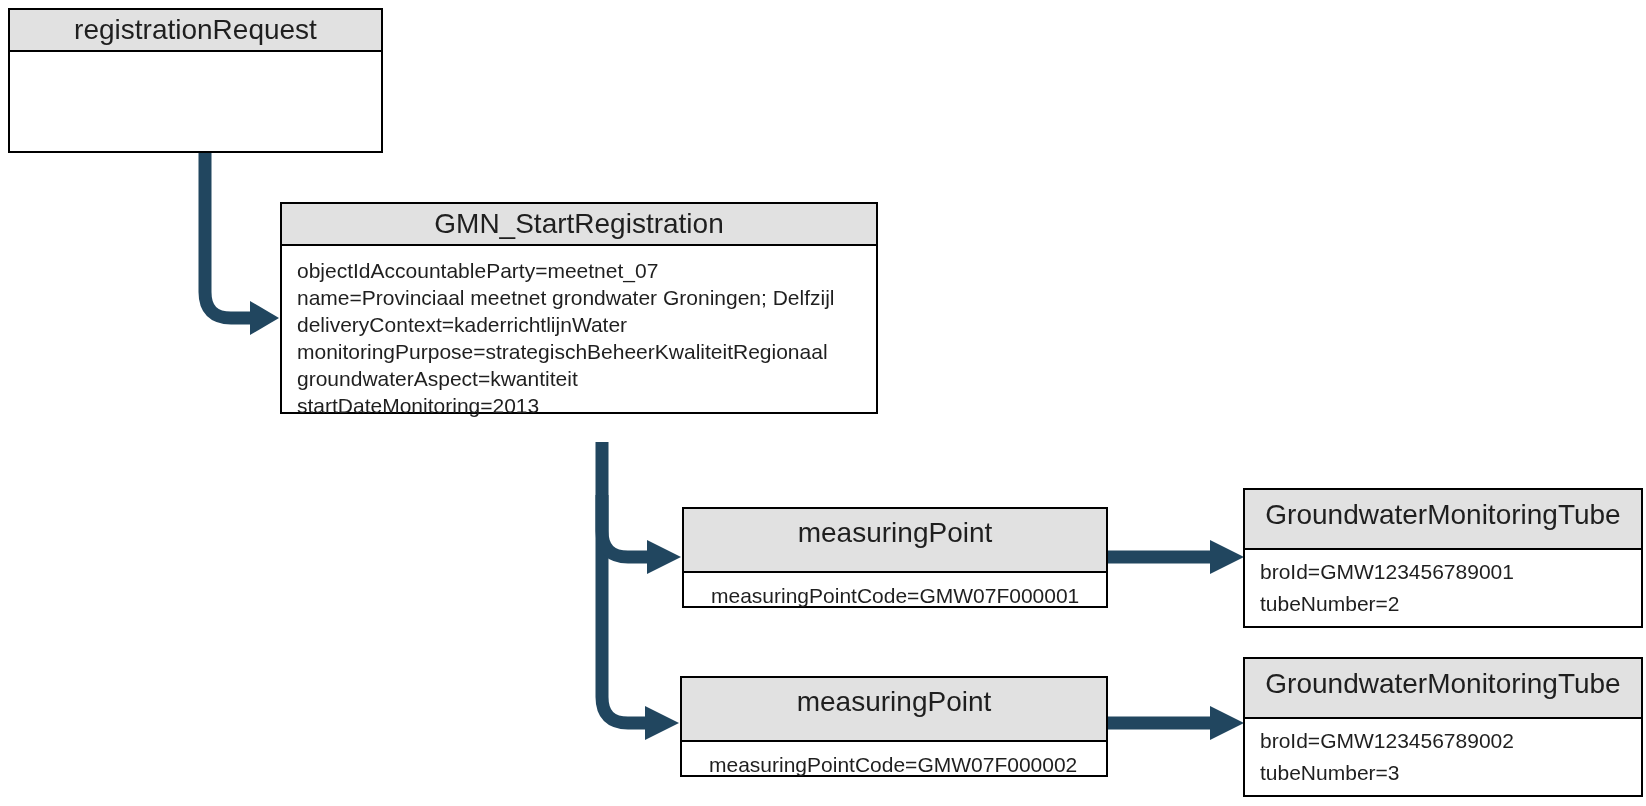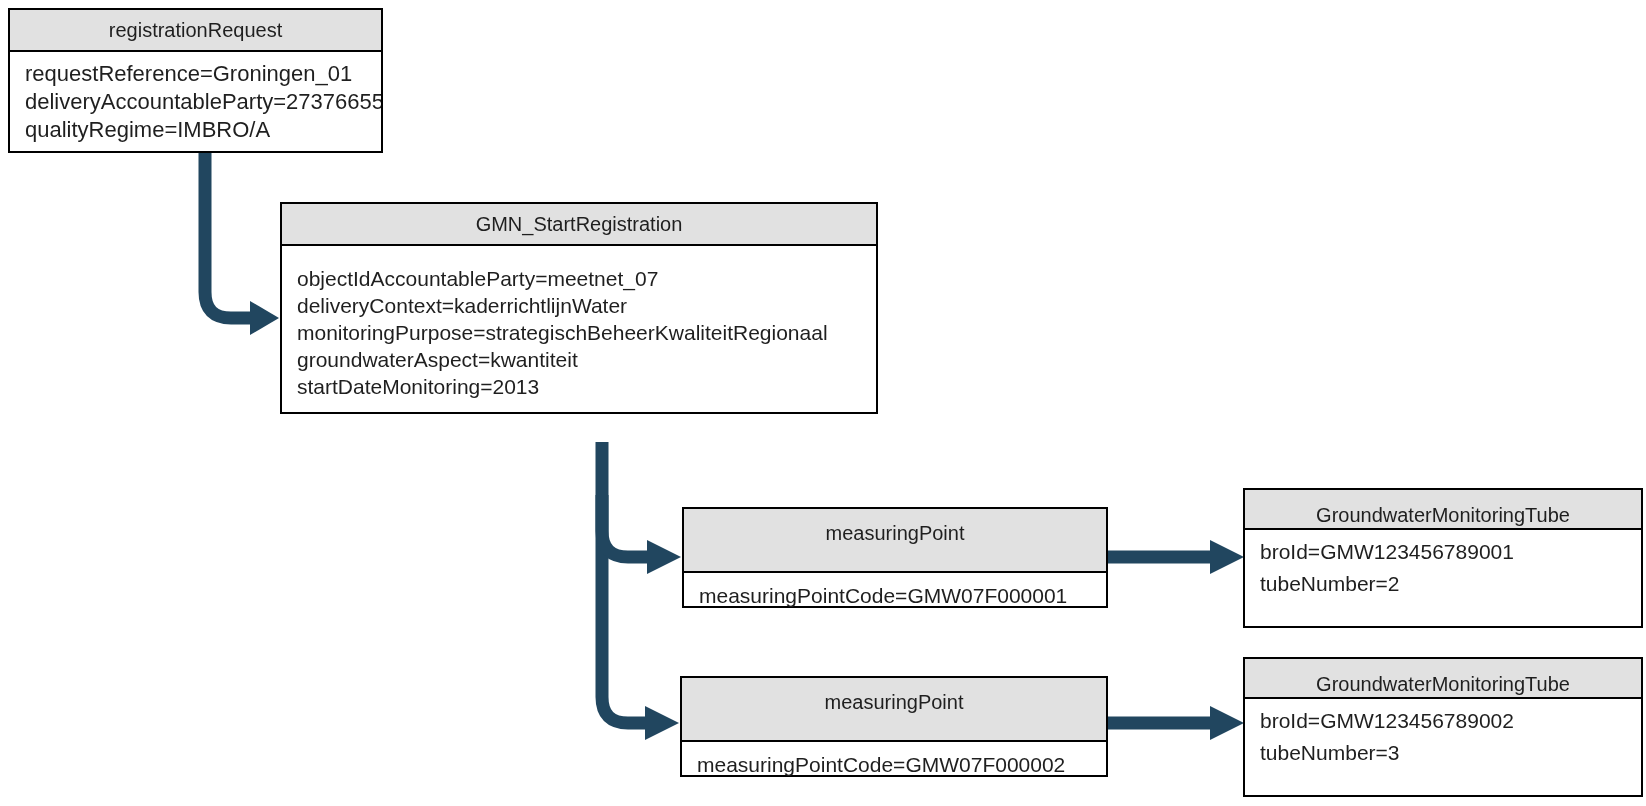--- a/index.html
+++ b/index.html
@@ -35,52 +35,52 @@
   .arrow-head { fill: var(--arrow); }
   .node {
     position: absolute;
     background: #ffffff;
     border: 2px solid var(--border);
   }
   .node-header {
     background: var(--header-fill);
     border-bottom: 2px solid var(--border);
     text-align: center;
-    font-size: 20px;
+    font-size: 28px;
     white-space: nowrap;
     overflow: hidden;
   }
   .node-body {
     overflow: hidden;
   }
   .node-line {
     white-space: nowrap;
     overflow: hidden;
     font-size: 21px;
   }
   
   .n-reg  { left: 8px;    top: 8px;   width: 375px; height: 145px; }
   .n-reg .node-header { height: 42px; line-height: 40px; }
   .n-reg .node-body { padding: 8px 0 0 15px; }
   .n-reg .node-line { line-height: 28px; font-size: 22px; }
 
   .n-gmn  { left: 280px;  top: 202px; width: 598px; height: 212px; }
   .n-gmn .node-header { height: 42px; line-height: 40px; }
-  .n-gmn .node-body { padding: 11px 0 0 15px; margin-top: 8px; }
+  .n-gmn .node-body { padding: 11px 0 0 15px; }
   .n-gmn .node-line { line-height: 27px; }
 
   .n-mp1  { left: 682px;  top: 507px; width: 426px; height: 101px; }
   .n-mp2  { left: 680px;  top: 676px; width: 428px; height: 101px; }
   .n-mp1 .node-header, .n-mp2 .node-header { height: 64px; line-height: 48px; }
-  .n-mp1 .node-body, .n-mp2 .node-body { padding: 9px 0 0 15px; }
+  .n-mp1 .node-body, .n-mp2 .node-body { padding: 9px 0 0 27px; }
   .n-mp1 .node-line, .n-mp2 .node-line { line-height: 28px; }
 
   .n-gt1  { left: 1243px; top: 488px; width: 400px; height: 140px; }
   .n-gt2  { left: 1243px; top: 657px; width: 400px; height: 140px; }
-  .n-gt1 .node-header, .n-gt2 .node-header { height: 40px; line-height: 50px; }
+  .n-gt1 .node-header, .n-gt2 .node-header { height: 60px; line-height: 50px; }
   .n-gt1 .node-body, .n-gt2 .node-body { padding: 6px 0 0 15px; }
   .n-gt1 .node-line, .n-gt2 .node-line { line-height: 32px; }
 </style>
 </head>
 <body>
 
 <div class="canvas">
 
   <svg class="arrow-layer" viewBox="0 0 1646 806">
 
@@ -105,31 +105,27 @@
     </g>
 
     <g>
       <path class="arrow-path" d="M 1108 723 L 1210 723"></path>
       <polygon class="arrow-head" points="1210,706 1210,740 1244,723"></polygon>
     </g>
   </svg>
 
   <div class="node n-reg">
     <div class="node-header">registrationRequest</div>
-    <div class="node-body">
-      <div class="node-line">requestReference=Groningen_01</div>
-      <div class="node-line">deliveryAccountableParty=27376655</div>
-      <div class="node-line">qualityRegime=IMBRO/A</div>
-    </div>
   </div>
 
   <div class="node n-gmn">
     <div class="node-header">GMN_StartRegistration</div>
     <div class="node-body">
       <div class="node-line">objectIdAccountableParty=meetnet_07</div>
+      <div class="node-line">name=Provinciaal meetnet grondwater Groningen; Delfzijl</div>
       <div class="node-line">deliveryContext=kaderrichtlijnWater</div>
       <div class="node-line">monitoringPurpose=strategischBeheerKwaliteitRegionaal</div>
       <div class="node-line">groundwaterAspect=kwantiteit</div>
       <div class="node-line">startDateMonitoring=2013</div>
     </div>
   </div>
 
   <div class="node n-mp1">
     <div class="node-header">measuringPoint</div>
     <div class="node-body">

